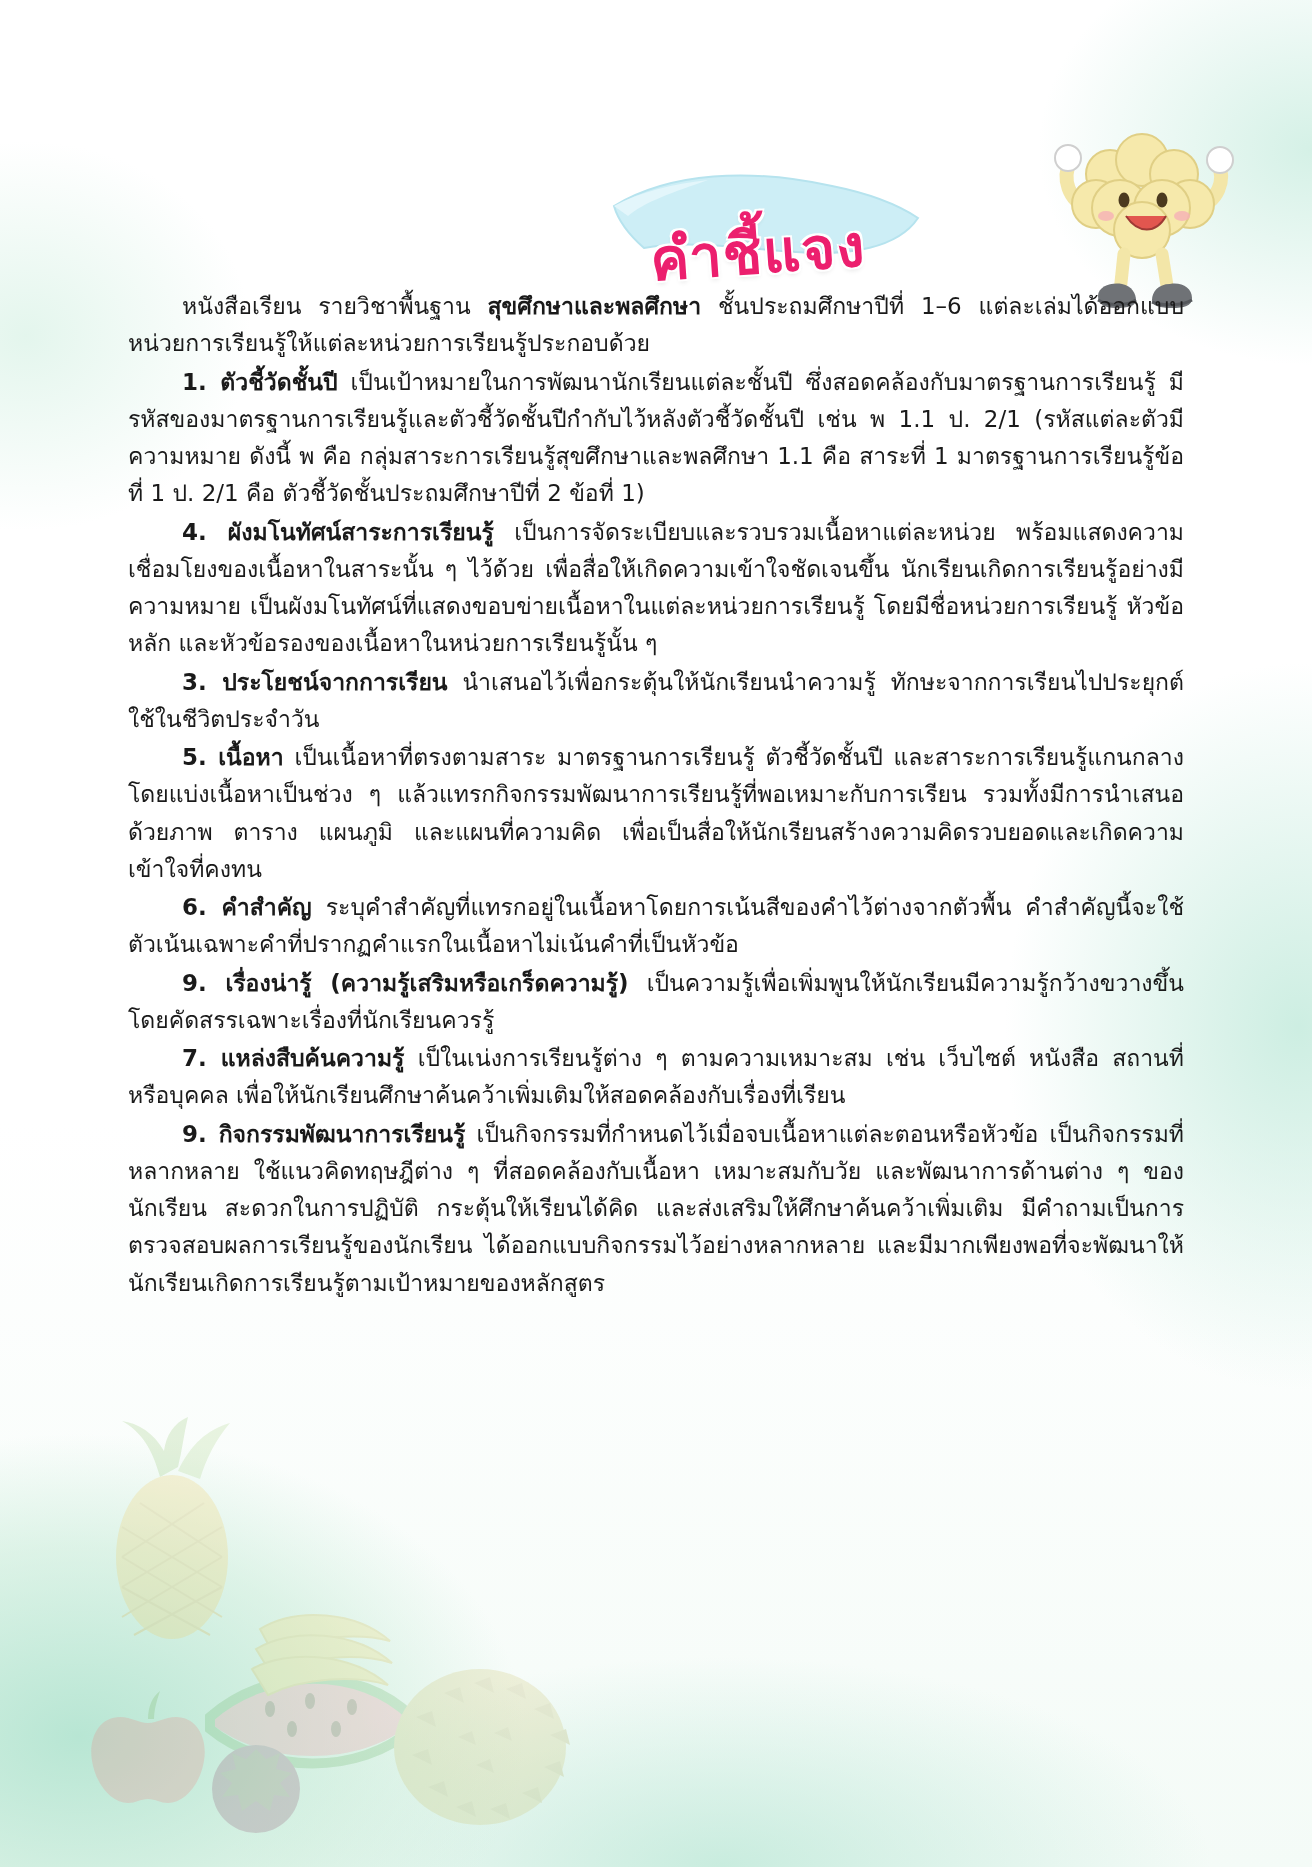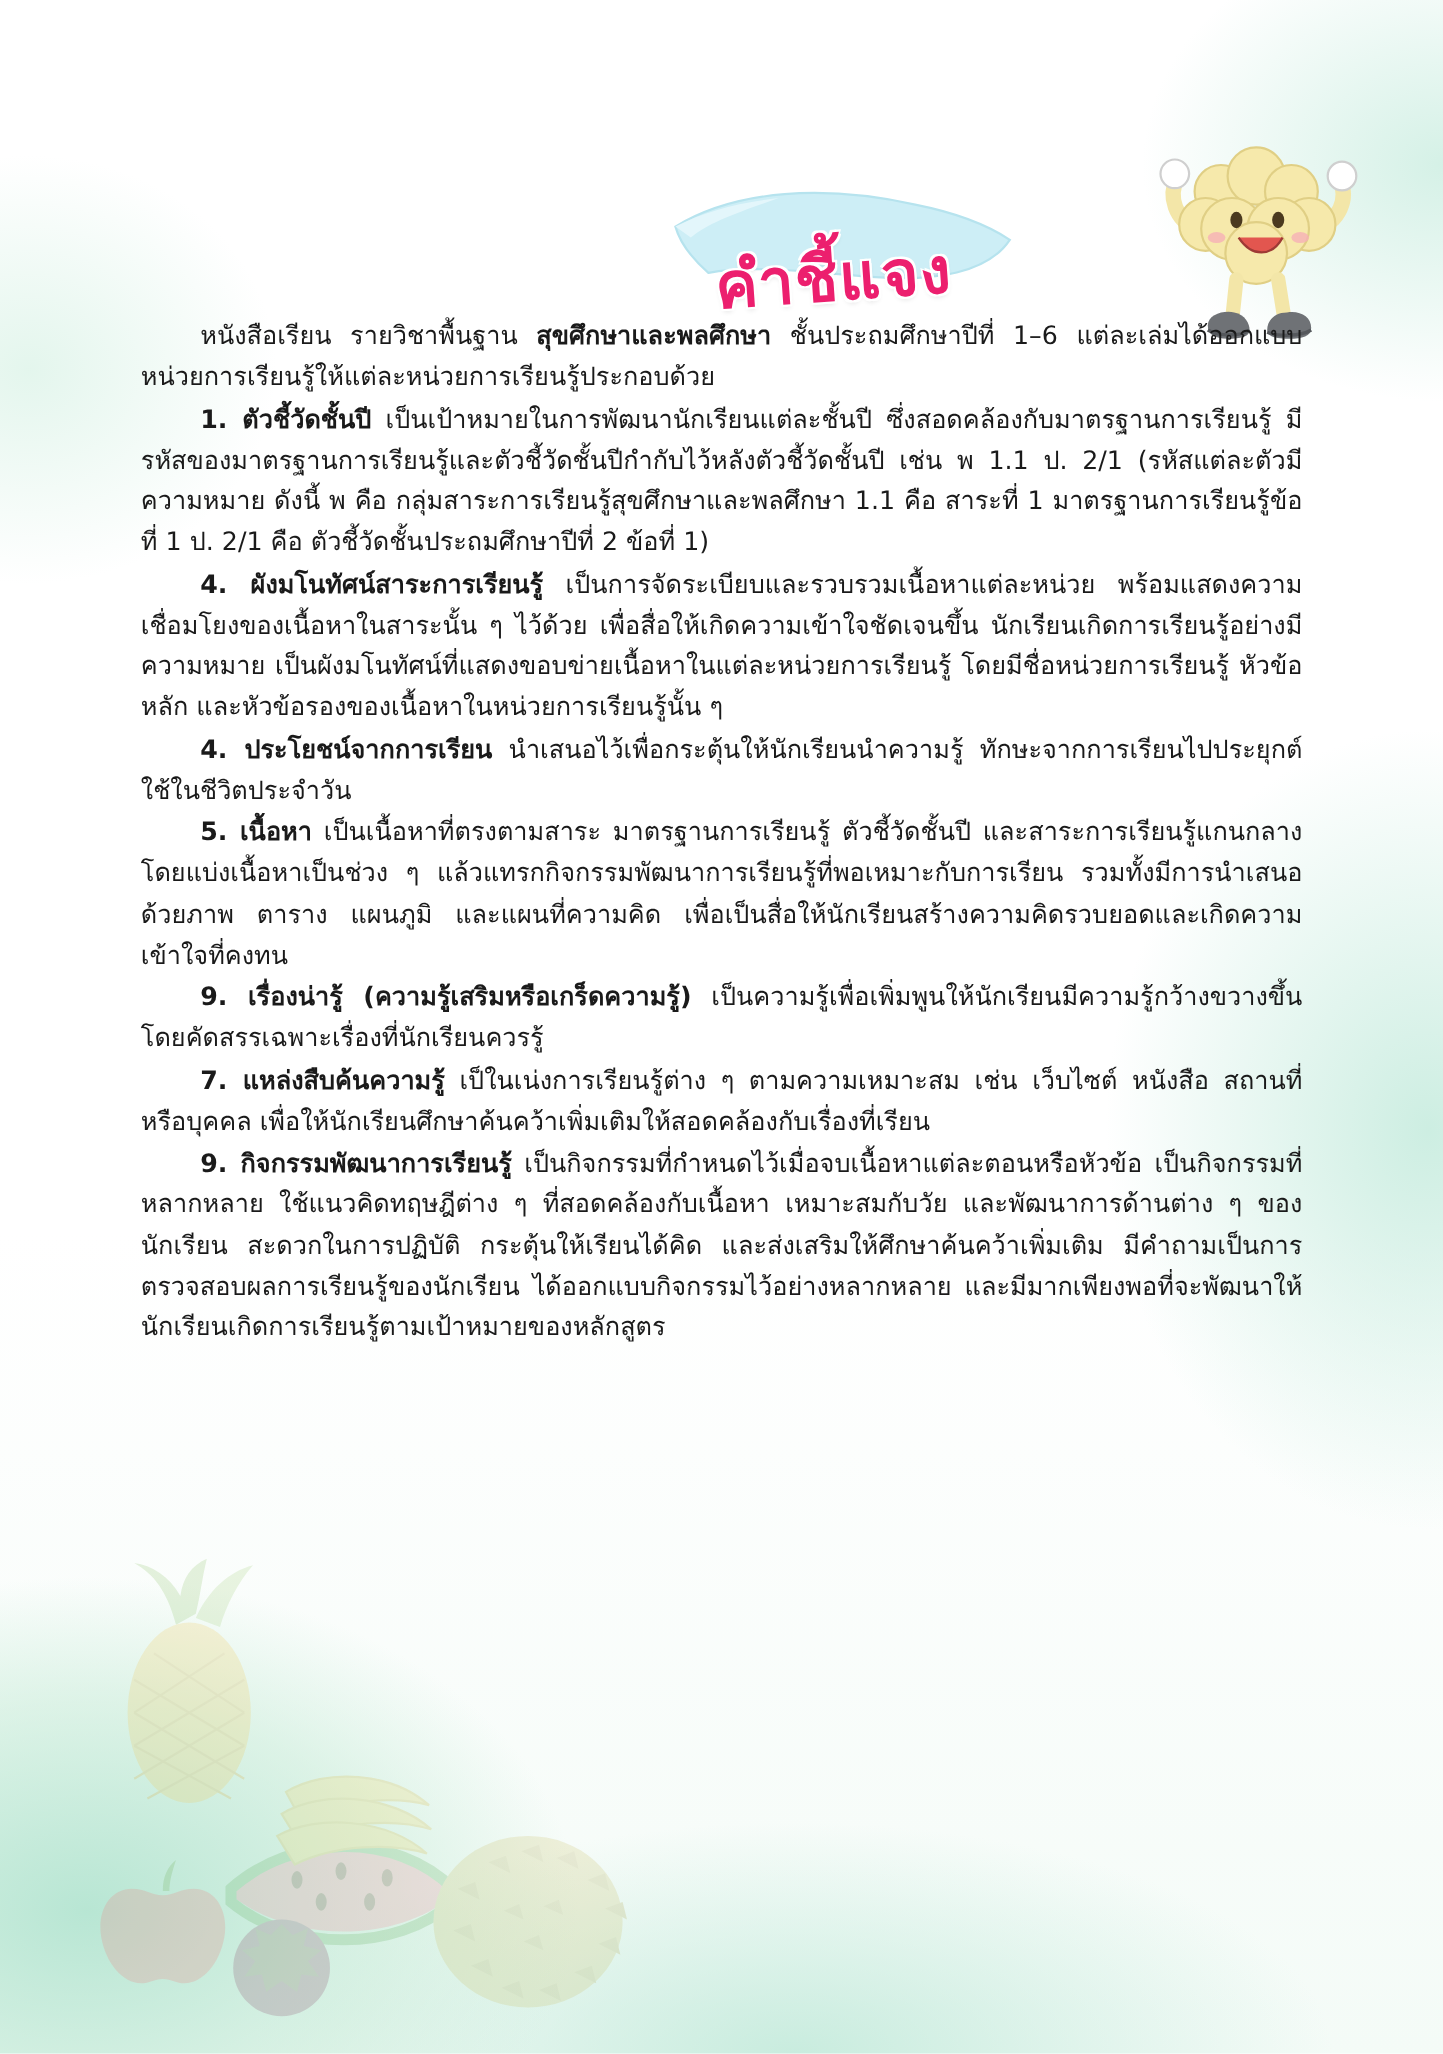--- a/index.html
+++ b/index.html
@@ -221,30 +221,34 @@
       <span class="b">1. ตัวชี้วัดชั้นปี</span>
       <span>เป็นเป้าหมายในการพัฒนานักเรียนแต่ละชั้นปี ซึ่งสอดคล้องกับมาตรฐานการเรียนรู้ มีรหัสของมาตรฐานการเรียนรู้และตัวชี้วัดชั้นปีกำกับไว้หลังตัวชี้วัดชั้นปี เช่น พ 1.1 ป. 2/1 (รหัสแต่ละตัวมีความหมาย ดังนี้ พ คือ กลุ่มสาระการเรียนรู้สุขศึกษาและพลศึกษา 1.1 คือ สาระที่ 1 มาตรฐานการเรียนรู้ข้อที่ 1 ป. 2/1 คือ ตัวชี้วัดชั้นประถมศึกษาปีที่ 2 ข้อที่ 1)</span>
     </p>
 
     <p class="para indent">
       <span class="b">4. ผังมโนทัศน์สาระการเรียนรู้</span>
       <span>เป็นการจัดระเบียบและรวบรวมเนื้อหาแต่ละหน่วย พร้อมแสดงความเชื่อมโยงของเนื้อหาในสาระนั้น ๆ ไว้ด้วย เพื่อสื่อให้เกิดความเข้าใจชัดเจนขึ้น นักเรียนเกิดการเรียนรู้อย่างมีความหมาย เป็นผังมโนทัศน์ที่แสดงขอบข่ายเนื้อหาในแต่ละหน่วยการเรียนรู้ โดยมีชื่อหน่วยการเรียนรู้ หัวข้อหลัก และหัวข้อรองของเนื้อหาในหน่วยการเรียนรู้นั้น ๆ</span>
     </p>
 
     <p class="para indent">
-      <span class="b">4. ประโยชน์จากการเรียน</span>
+      <span class="b">3. ประโยชน์จากการเรียน</span>
       <span>นำเสนอไว้เพื่อกระตุ้นให้นักเรียนนำความรู้ ทักษะจากการเรียนไปประยุกต์ใช้ในชีวิตประจำวัน</span>
     </p>
 
 
     <p class="para indent">
       <span class="b">5. เนื้อหา</span>
       <span>เป็นเนื้อหาที่ตรงตามสาระ มาตรฐานการเรียนรู้ ตัวชี้วัดชั้นปี และสาระการเรียนรู้แกนกลาง โดยแบ่งเนื้อหาเป็นช่วง ๆ แล้วแทรกกิจกรรมพัฒนาการเรียนรู้ที่พอเหมาะกับการเรียน รวมทั้งมีการนำเสนอด้วยภาพ ตาราง แผนภูมิ และแผนที่ความคิด เพื่อเป็นสื่อให้นักเรียนสร้างความคิดรวบยอดและเกิดความเข้าใจที่คงทน</span>
     </p>
 
+    <p class="para indent">
+      <span class="b">6. คำสำคัญ</span>
+      <span>ระบุคำสำคัญที่แทรกอยู่ในเนื้อหาโดยการเน้นสีของคำไว้ต่างจากตัวพื้น คำสำคัญนี้จะใช้ตัวเน้นเฉพาะคำที่ปรากฏคำแรกในเนื้อหาไม่เน้นคำที่เป็นหัวข้อ</span>
+    </p>
 
     <p class="para indent">
       <span class="b">9. เรื่องน่ารู้ (ความรู้เสริมหรือเกร็ดความรู้)</span>
       <span>เป็นความรู้เพื่อเพิ่มพูนให้นักเรียนมีความรู้กว้างขวางขึ้น โดยคัดสรรเฉพาะเรื่องที่นักเรียนควรรู้</span>
     </p>
 
     <p class="para indent">
       <span class="b">7. แหล่งสืบค้นความรู้</span>
       <span>เป็ในเน่งการเรียนรู้ต่าง ๆ ตามความเหมาะสม เช่น เว็บไซต์ หนังสือ สถานที่ หรือบุคคล เพื่อให้นักเรียนศึกษาค้นคว้าเพิ่มเติมให้สอดคล้องกับเรื่องที่เรียน</span>
     </p>

